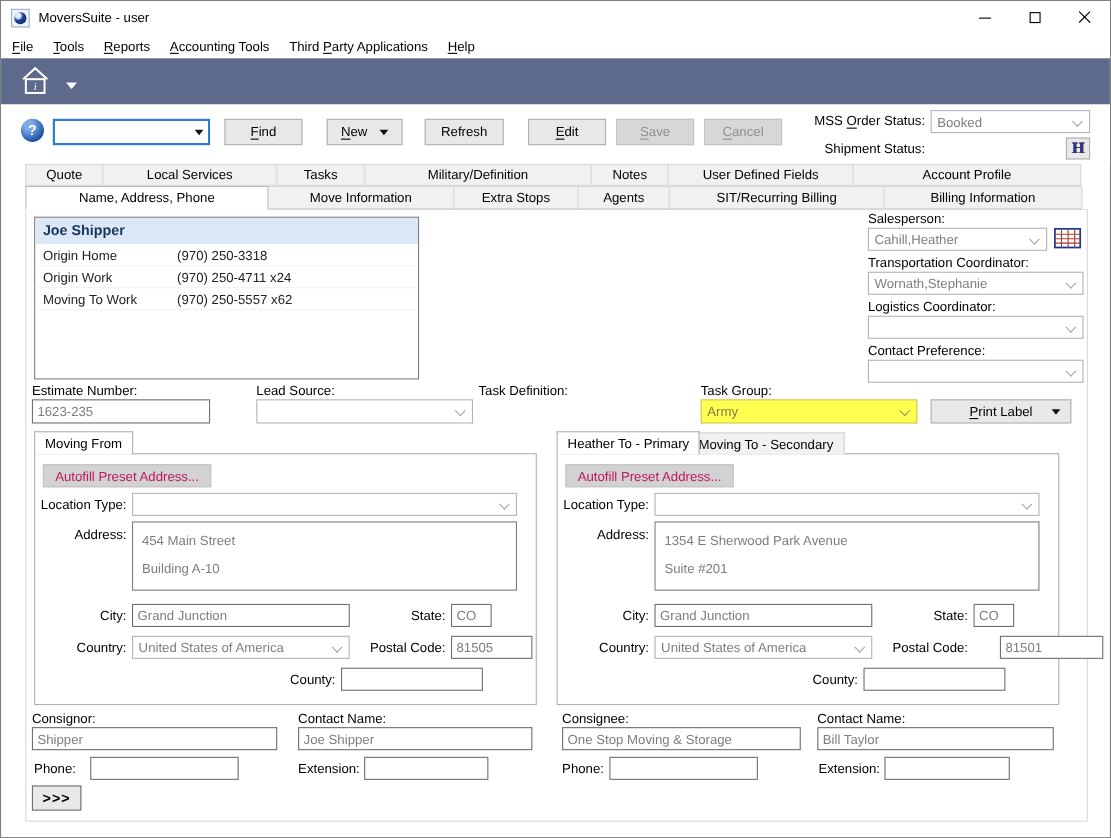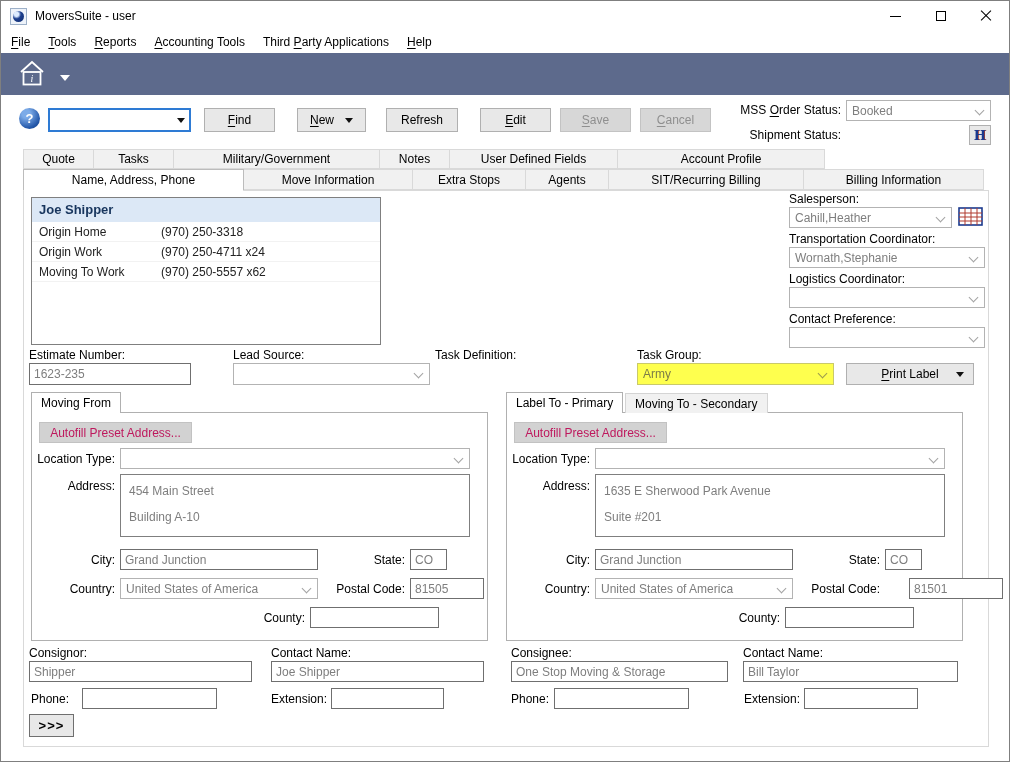--- a/index.html
+++ b/index.html
@@ -177,22 +177,23 @@
     <span>Booked</span>
     <span class="chev"></span>
   </div>
   <div class="lbl lbl-r" style="left:690px; top:127px; width:150px;">Shipment Status:</div>
   <button class="btn" style="left:968px; top:124px; width:22px; height:20px;">
     <span class="h-btn">H</span>
   </button>
 
   <div class="tab-row" id="tab-row-1" style="top:148px;">
       <div class="tab" style="width: 71px;">Quote</div>
+      <div class="tab" style="width: 159px;">Local Services</div>
       <div class="tab" style="width: 81px;">Tasks</div>
-      <div class="tab" style="width: 207px;">Military/Government</div>
+      <div class="tab" style="width: 207px;">Military/Definition</div>
       <div class="tab" style="width: 71px;">Notes</div>
       <div class="tab" style="width: 169px;">User Defined Fields</div>
       <div class="tab" style="width: 208px;">Account Profile</div>
     </div>
   <div class="tab-row" id="tab-row-2" style="top:168px;">
       <div class="tab active" style="width: 221px;">Name, Address, Phone</div>
       <div class="tab" style="width: 170px;">Move Information</div>
       <div class="tab" style="width: 114px;">Extra Stops</div>
       <div class="tab" style="width: 84px;">Agents</div>
       <div class="tab" style="width: 196px;">SIT/Recurring Billing</div>
@@ -289,32 +290,32 @@
   <div class="lbl lbl-r" style="left:30px; top:581px; width:84px;">Country:</div>
   <div class="combo" style="left:119px; top:577px; width:198px;">
     <span>United States of America</span>
     <span class="chev"></span>
   </div>
   <div class="lbl lbl-r" style="left:322px; top:581px; width:82px;">Postal Code:</div>
   <input class="field" style="left: 409px; top: 577px; width: 74px;" value="81505">
   <div class="lbl lbl-r" style="left:222px; top:610px; width:82px;">County:</div>
   <input class="field" style="left: 309px; top: 606px; width: 129px;" value="">
 
-  <div class="gtab" style="left:505px; top:391px;">Label To - Primary</div>
+  <div class="gtab" style="left:505px; top:391px;">Heather To - Primary</div>
   <div class="gtab inactive" style="left:624px; top:392px;">Moving To - Secondary</div>
   <div class="groupbox" style="left:505px; top:411px; width:457px; height:229px;"></div>
   <button class="btn autofill" style="left:513px; top:421px; width:153px; height:21px;">Autofill Preset Address...</button>
   <div class="lbl lbl-r" style="left:505px; top:451px; width:84px;">Location Type:</div>
   <div class="combo" style="left:594px; top:447px; width:350px;">
     <span></span>
     <span class="chev"></span>
   </div>
   <div class="lbl lbl-r" style="left:505px; top:478px; width:84px;">Address:</div>
   <div class="addr-box" style="left:594px; top:473px; width:350px; height:63px;">
-      <div class="addr-line">1635 E Sherwood Park Avenue</div>
+      <div class="addr-line">1354 E Sherwood Park Avenue</div>
       <div class="addr-line">Suite #201</div>
     </div>
   <div class="lbl lbl-r" style="left:505px; top:552px; width:84px;">City:</div>
   <input class="field" style="left: 594px; top: 548px; width: 198px;" value="Grand Junction">
   <div class="lbl lbl-r" style="left:797px; top:552px; width:82px;">State:</div>
   <input class="field" style="left: 884px; top: 548px; width: 37px;" value="CO">
   <div class="lbl lbl-r" style="left:505px; top:581px; width:84px;">Country:</div>
   <div class="combo" style="left:594px; top:577px; width:198px;">
     <span>United States of America</span>
     <span class="chev"></span>

